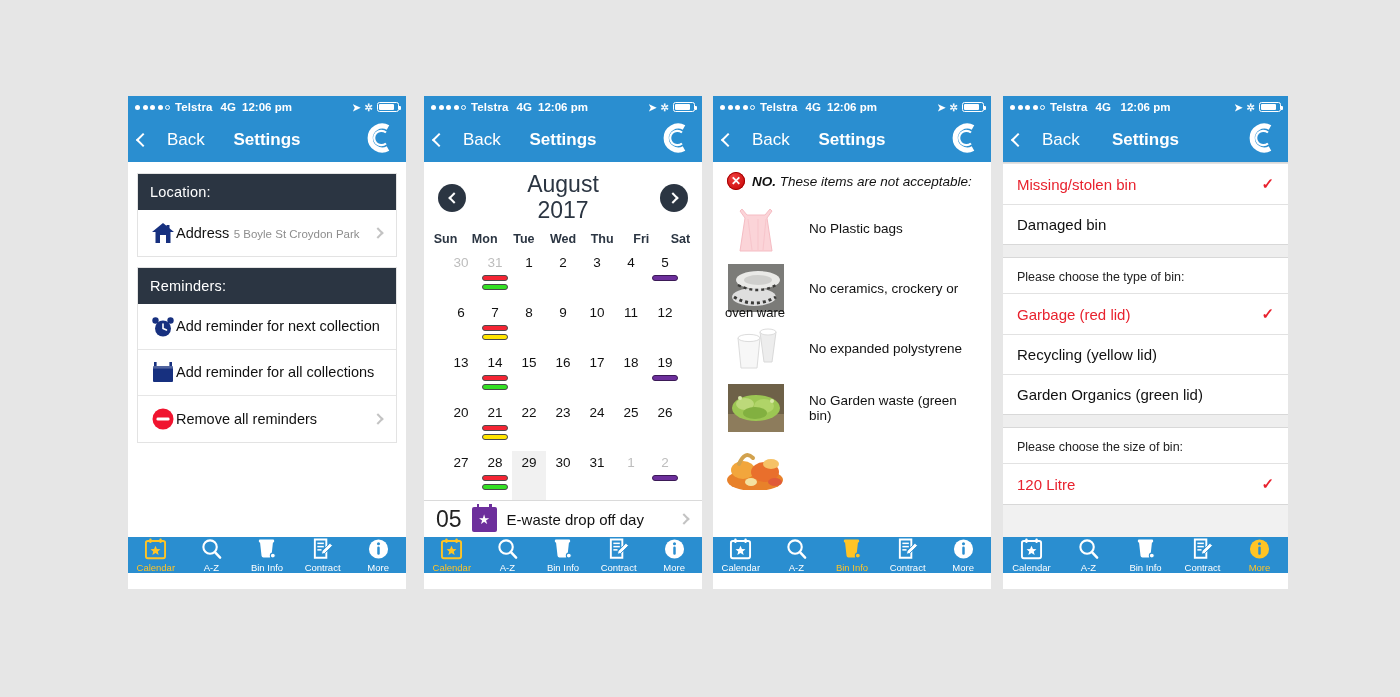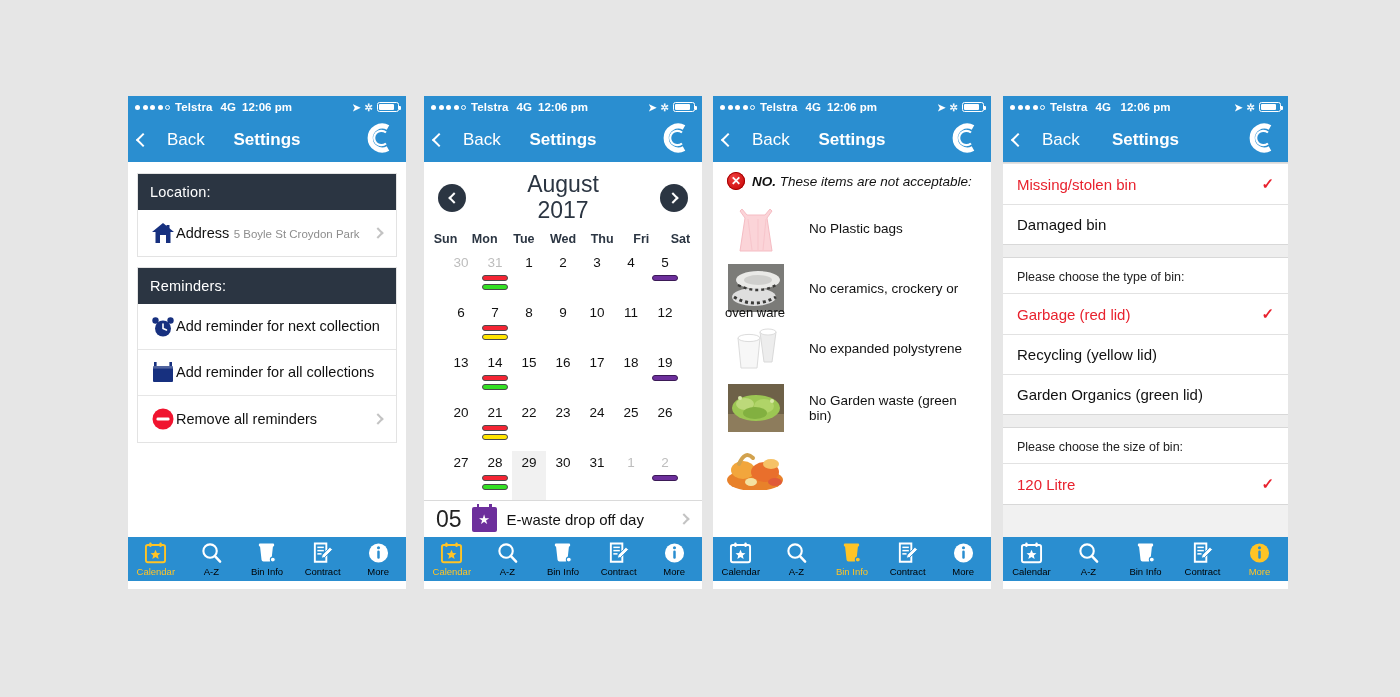--- a/index.html
+++ b/index.html
@@ -162,25 +162,25 @@
   .opt {
     display: flex; align-items: center; padding: 11px 14px; font-size: 15px; color: #111;
     border-top: 1px solid #e2e2e2; background: #fff;
   }
   .opt .ck { margin-left: auto; color: #e8222e; font-size: 15px; font-weight: bold; }
   .opt.selected { color: #e8222e; }
   .gap { height: 12px; background: #eeeeee; }
 
   
   .tabbar {
-    height: 44px; background: #2a8ed0; display: flex; align-items: center;
+    height: 36px; background: #2a8ed0; display: flex; align-items: center;
   }
   .tab {
     flex: 1; display: flex; flex-direction: column; align-items: center; justify-content: center;
-    gap: 2px; color: #000000; cursor: pointer;
+    gap: 2px; color: #ffffff; cursor: pointer;
   }
   .tab .lab { font-size: 9.5px; }
   .tab.active { color: #ffc425; }
   .tab svg { display: block; }
 </style>
 </head>
 <body>
 
 <div class="stage">
 

